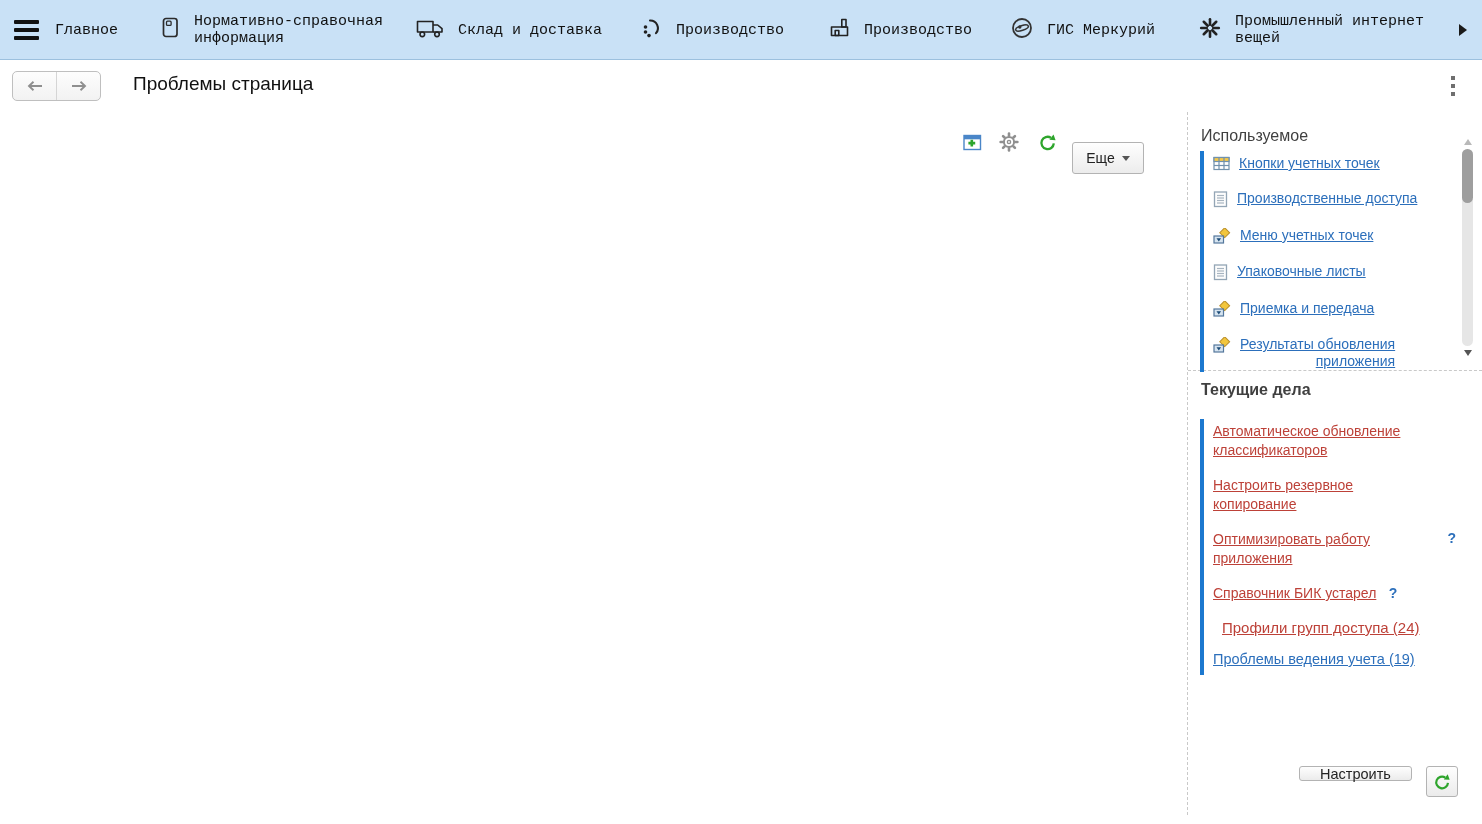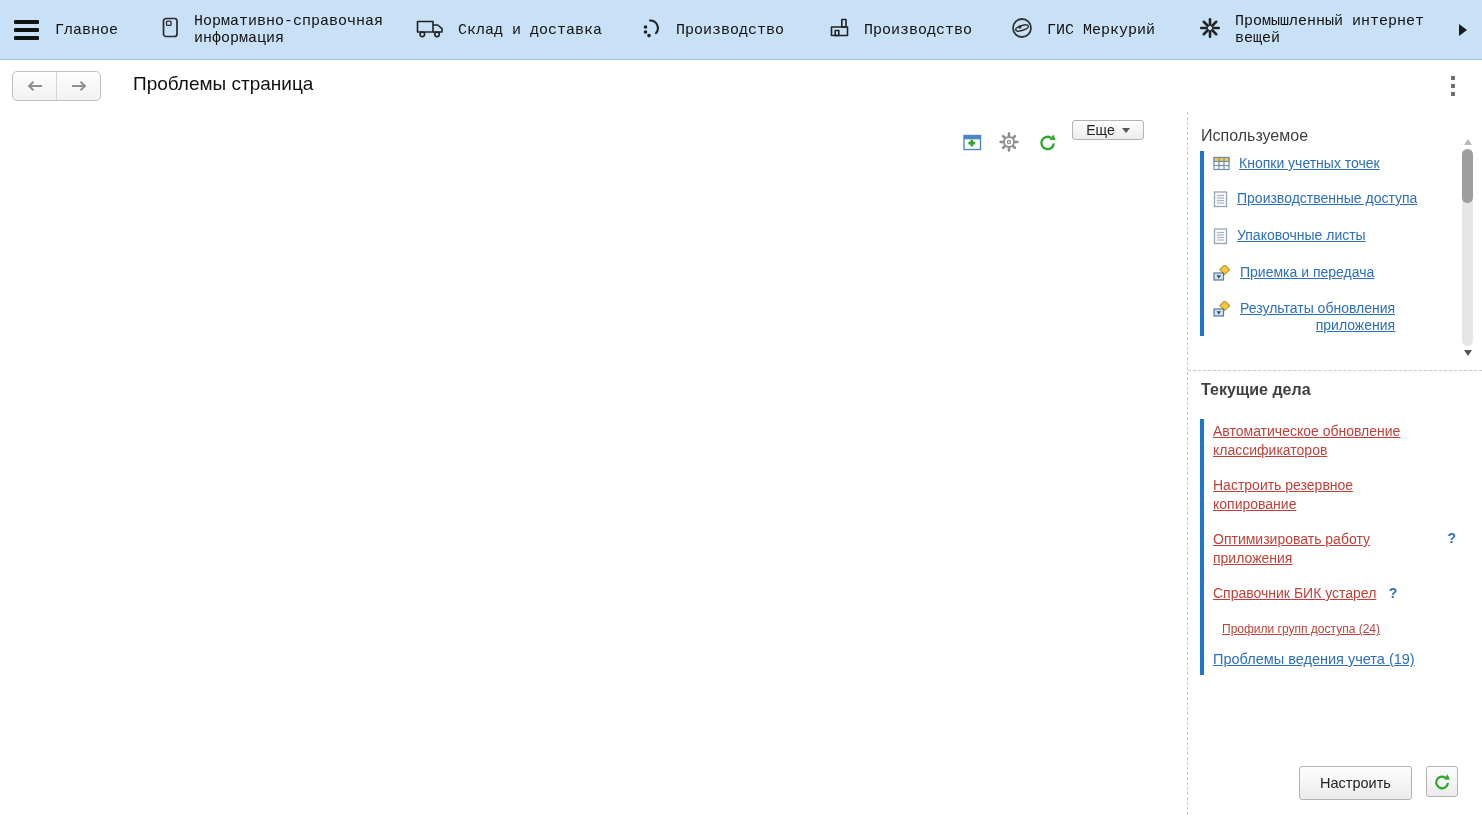--- a/index.html
+++ b/index.html
@@ -28,21 +28,21 @@
   .histbtn:first-child { border-right:1px solid #d5d5d5; }
   .page-title { position:absolute; left:133px; top:73px; font-size:19px; color:#111; }
   .kebab { position:absolute; left:1448px; top:76px; width:10px; height:20px;
            display:flex; flex-direction:column; justify-content:space-between;
            align-items:center; cursor:pointer; }
   .kebab i { width:4px; height:4px; background:#6f6f6f; }
 
   
   .ico-btn { position:absolute; width:22px; height:22px; display:flex;
              align-items:center; justify-content:center; cursor:pointer; }
-  .more-btn { position:absolute; left:1072px; top:120px; width:72px; height:20px;
+  .more-btn { position:absolute; left:1072px; top:142px; width:72px; height:32px;
               background:linear-gradient(#fefefe,#ececec); border:1px solid #b3b3b3;
               border-radius:3px; display:flex; align-items:center; justify-content:center;
               gap:7px; font-size:14px; color:#222; cursor:pointer; }
   .caret-down { width:0; height:0; border-top:5px solid #555;
                 border-left:4px solid transparent; border-right:4px solid transparent; }
 
   
   .vdash { position:absolute; left:1187px; top:112px; height:703px;
            border-left:1px dashed #c9c9c9; }
   .hdash { position:absolute; left:1188px; top:370px; width:294px;
@@ -57,21 +57,21 @@
   .used-row .icon { flex:0 0 auto; margin-top:1px; }
   a.blue-link { font-size:14px; line-height:17px; color:#2c6fbb;
                 text-decoration:underline; cursor:pointer; white-space:pre-line; }
 
   .todo-list { position:absolute; left:1200px; top:419px; width:258px;
                border-left:4px solid #1c78cf; padding:3px 0 6px 9px; }
   .todo-item { margin-bottom:16px; position:relative; }
   .todo-item:last-child { margin-bottom:0; }
   a.red-link { font-size:14px; line-height:19px; color:#bd4138;
                text-decoration:underline; cursor:pointer; white-space:pre-line; }
-  a.red-link-small { font-size:12px; line-height:15px; color:#bd4138;
+  a.red-link-small { font-size:15px; line-height:15px; color:#bd4138;
                text-decoration:underline; cursor:pointer; }
   a.blue-link-lg { font-size:14.5px; line-height:19px; color:#2c6fbb;
                text-decoration:underline; cursor:pointer; }
   .plain-text { font-size:14.5px; line-height:19px; color:#1a1a1a; white-space:pre-line; }
   .help-q { font-size:14px; font-weight:bold; color:#2c6fbb; cursor:pointer; }
   .help-abs { position:absolute; right:2px; top:0; }
   .indent { padding-left:9px; }
 
   
   .sb-track { position:absolute; left:1462px; top:149px; width:11px; height:197px;
@@ -79,21 +79,21 @@
   .sb-thumb { position:absolute; left:1462px; top:149px; width:11px; height:54px;
               background:#9e9e9e; border-radius:6px; cursor:pointer; }
   .sb-up { position:absolute; left:1464px; top:139px; width:0; height:0;
            border-bottom:6px solid #b9b9b9; border-left:4px solid transparent;
            border-right:4px solid transparent; cursor:pointer; }
   .sb-down { position:absolute; left:1464px; top:350px; width:0; height:0;
            border-top:6px solid #555; border-left:4px solid transparent;
            border-right:4px solid transparent; cursor:pointer; }
 
   
-  .cfg-btn { position:absolute; left:1299px; top:766px; width:113px; height:34px;
+  .cfg-btn { position:absolute; left:1299px; top:766px; width:113px; height:15px;
              background:linear-gradient(#fefefe,#ebebeb); border:1px solid #b3b3b3;
              border-radius:3px; font-size:14.5px; color:#222; display:flex;
              align-items:center; justify-content:center; cursor:pointer; }
   .refresh-btn { position:absolute; left:1426px; top:766px; width:32px; height:31px;
              background:linear-gradient(#fefefe,#ebebeb); border:1px solid #b3b3b3;
              border-radius:3px; display:flex; align-items:center; justify-content:center;
              cursor:pointer; }
 </style>
 </head>
 <body>
@@ -278,20 +278,31 @@
               <line x1="4" y1="7" x2="11" y2="7"></line>
               <line x1="4" y1="9.5" x2="11" y2="9.5"></line>
               <line x1="4" y1="12" x2="11" y2="12"></line>
             </g>
           </svg>
       </span>
       <a class="blue-link">Производственные доступа</a>
     </div>
     <div class="used-row">
       <span class="icon">
+        <svg width="18" height="16" viewBox="0 0 18 16">
+            <line x1="8" y1="9" x2="12" y2="5" stroke="#9a9a9a" stroke-width="1"></line>
+            <rect x="8.2" y="1.2" width="7" height="7" transform="rotate(45 11.7 4.7)" fill="#f2c63d" stroke="#b98f2d" stroke-width="1"></rect>
+            <rect x="1" y="8" width="9.5" height="7" fill="#d6e4f0" stroke="#54779c" stroke-width="1.2"></rect>
+            <polygon points="3.5,10.3 8.1,10.3 5.8,13.4" fill="#1f4e79"></polygon>
+          </svg>
+      </span>
+      <a class="blue-link">Меню учетных точек</a>
+    </div>
+    <div class="used-row">
+      <span class="icon">
         <svg width="15" height="17" viewBox="0 0 15 17">
             <rect x="1.5" y="1" width="12" height="14.5" fill="#fdfdfd" stroke="#93a5b5" stroke-width="1.3"></rect>
             <g stroke="#a7b4c0" stroke-width="1.2">
               <line x1="4" y1="4.5" x2="11" y2="4.5"></line>
               <line x1="4" y1="7" x2="11" y2="7"></line>
               <line x1="4" y1="9.5" x2="11" y2="9.5"></line>
               <line x1="4" y1="12" x2="11" y2="12"></line>
             </g>
           </svg>
       </span>

